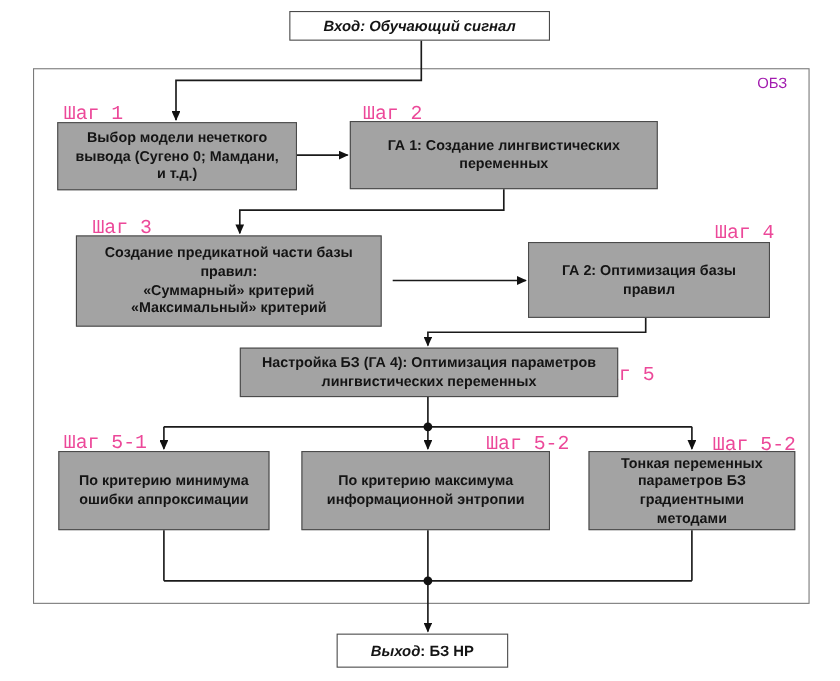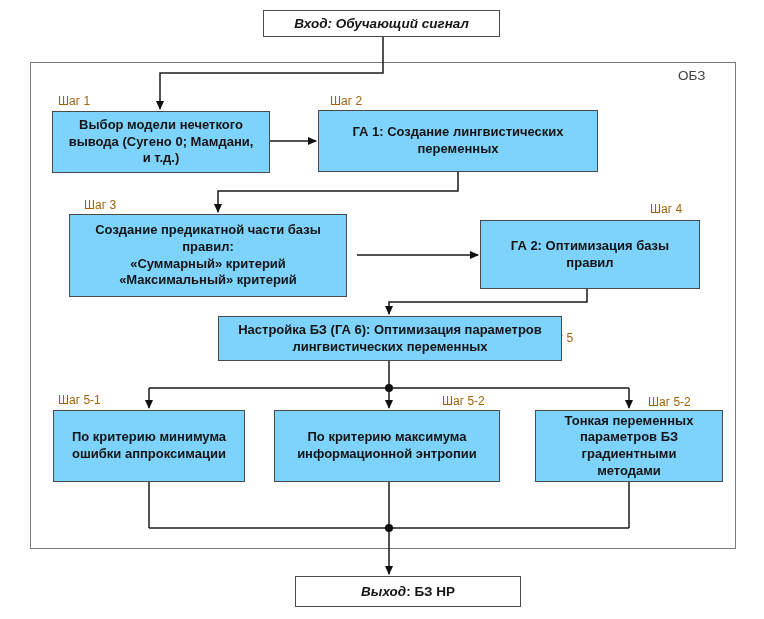--- a/index.html
+++ b/index.html
@@ -2,21 +2,21 @@
 <html><head>
 <meta charset="utf-8">
 <style>
   html,body { margin:0; padding:0; background:#ffffff; }
   body { width:764px; height:619px; font-family:"Liberation Sans", sans-serif; }
   .stage { position:relative; width:764px; height:619px; background:#ffffff; overflow:hidden; }
 
   .node {
     position:absolute;
     border:1.5px solid #4a4a4a;
-    background:#7dd3fc;
+    background:#a3a3a3;
     display:flex; align-items:center; justify-content:center;
     text-align:center;
     font-size:13px; font-weight:bold; color:#141414;
     line-height:1.28;
     white-space:pre-line;
     box-sizing:border-box;
     padding:2px 4px;
   }
   .terminal {
     position:absolute;
@@ -30,26 +30,28 @@
   .container-frame {
     position:absolute;
     left:30px; top:62px; width:706px; height:487px;
     border:1.5px solid #7a7a7a;
     box-sizing:border-box;
     background:transparent;
   }
   .container-label {
     position:absolute;
     left:678px; top:68px; width:48px;
-    font-size:13.5px; color:#404040; font-weight:normal;
+    font-size:13.5px; color:#a21caf; font-weight:normal;
+    text-align:center;
   }
   .step-label {
     position:absolute;
-    font-size:12px; color:#a16207; font-weight:normal;
+    font-size:18px; color:#ec4899; font-weight:normal;
     white-space:nowrap;
+    font-family:Liberation Mono, monospace;
   }
   svg.wires { position:absolute; left:0; top:0; pointer-events:none; }
 </style>
 </head>
 <body>
 
 <div class="stage">
 
   <div class="terminal" style="left:263px; top:10px; width:237px; height:27px;">
     <span class="it">Вход:  Обучающий сигнал</span>
@@ -71,32 +73,32 @@
 вывода (Сугено 0; Мамдани,
 и т.д.)</div>
   <div class="node" style="left:318px; top:110px; width:280px; height:62px;">ГА 1: Создание лингвистических
 переменных</div>
   <div class="node" style="left:69px;  top:214px; width:278px; height:83px;">Создание предикатной части базы
 правил:
 «Суммарный» критерий
 «Максимальный» критерий</div>
   <div class="node" style="left:480px; top:220px; width:220px; height:69px;">ГА 2: Оптимизация базы
 правил</div>
-  <div class="node" style="left:218px; top:316px; width:344px; height:45px;">Настройка БЗ (ГА 6): Оптимизация параметров
+  <div class="node" style="left:218px; top:316px; width:344px; height:45px;">Настройка БЗ (ГА 4): Оптимизация параметров
 лингвистических переменных</div>
   <div class="node" style="left:274px; top:410px; width:226px; height:72px;">По критерию максимума
 информационной энтропии</div>
   <div class="node" style="left:53px;  top:410px; width:192px; height:72px;">По критерию минимума
 ошибки аппроксимации</div>
   <div class="node" style="left:535px; top:410px; width:188px; height:72px;">Тонкая переменных
 параметров БЗ
 градиентными
 методами</div>
 
-  <div class="terminal" style="left:295px; top:576px; width:226px; height:31px;">
+  <div class="terminal" style="left:306px; top:576px; width:156px; height:31px;">
     <span class="it">Выход</span>
       <span>: БЗ НР</span>
   </div>
 
   <svg class="wires" width="764" height="619" viewBox="0 0 764 619">
     <defs>
       <marker id="arr" markerWidth="9" markerHeight="8" refX="8" refY="4" orient="auto" markerUnits="userSpaceOnUse">
         <path d="M0,0 L9,4 L0,8 Z" fill="#111111"></path>
       </marker>
     </defs>

